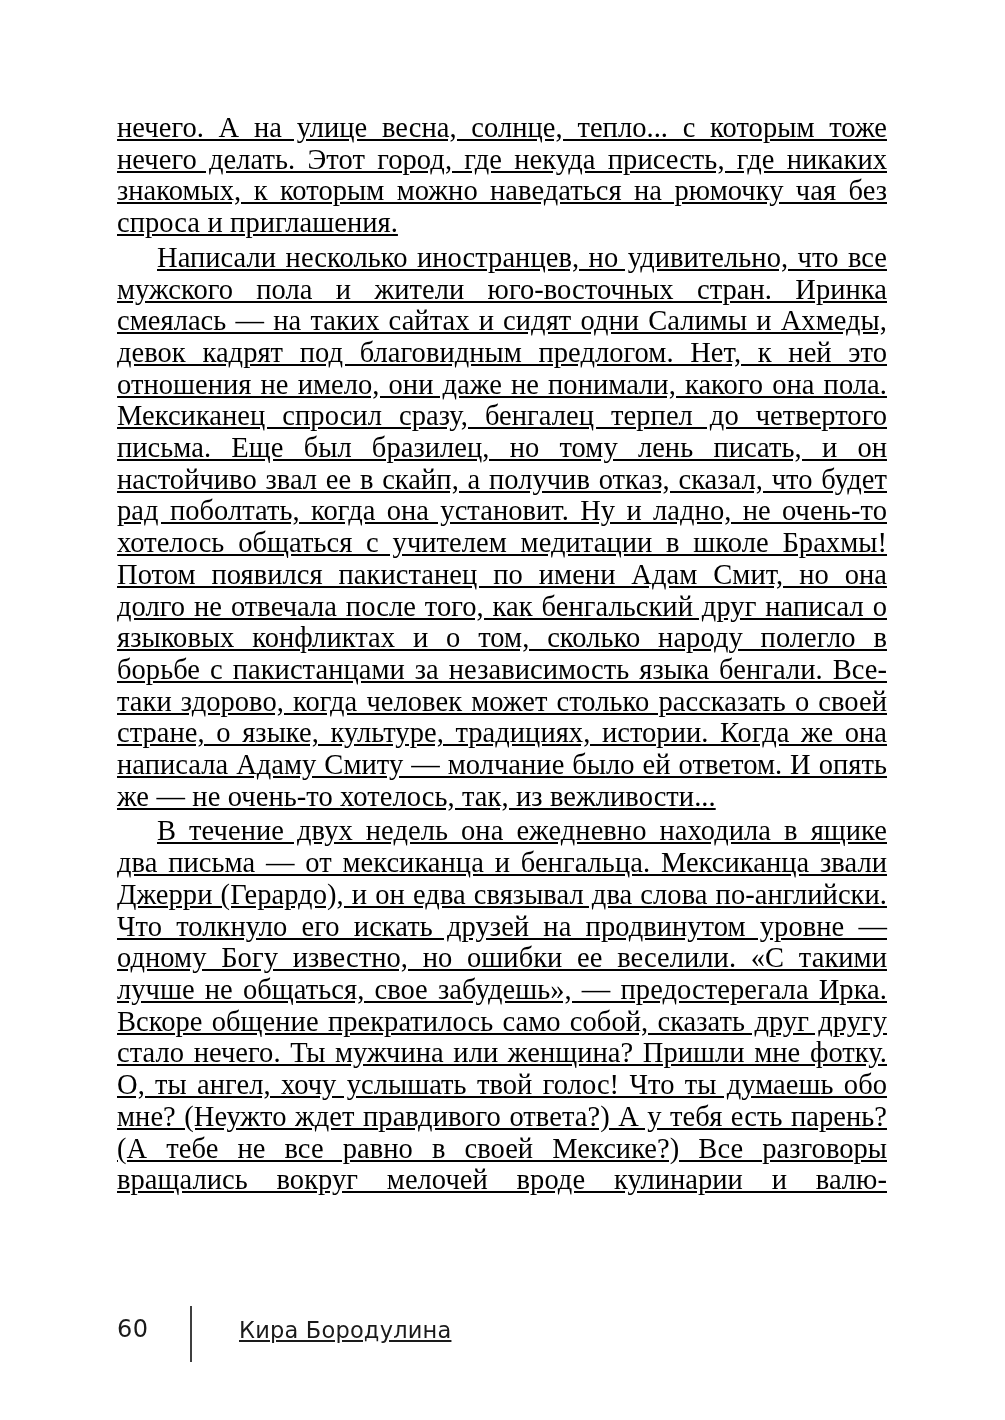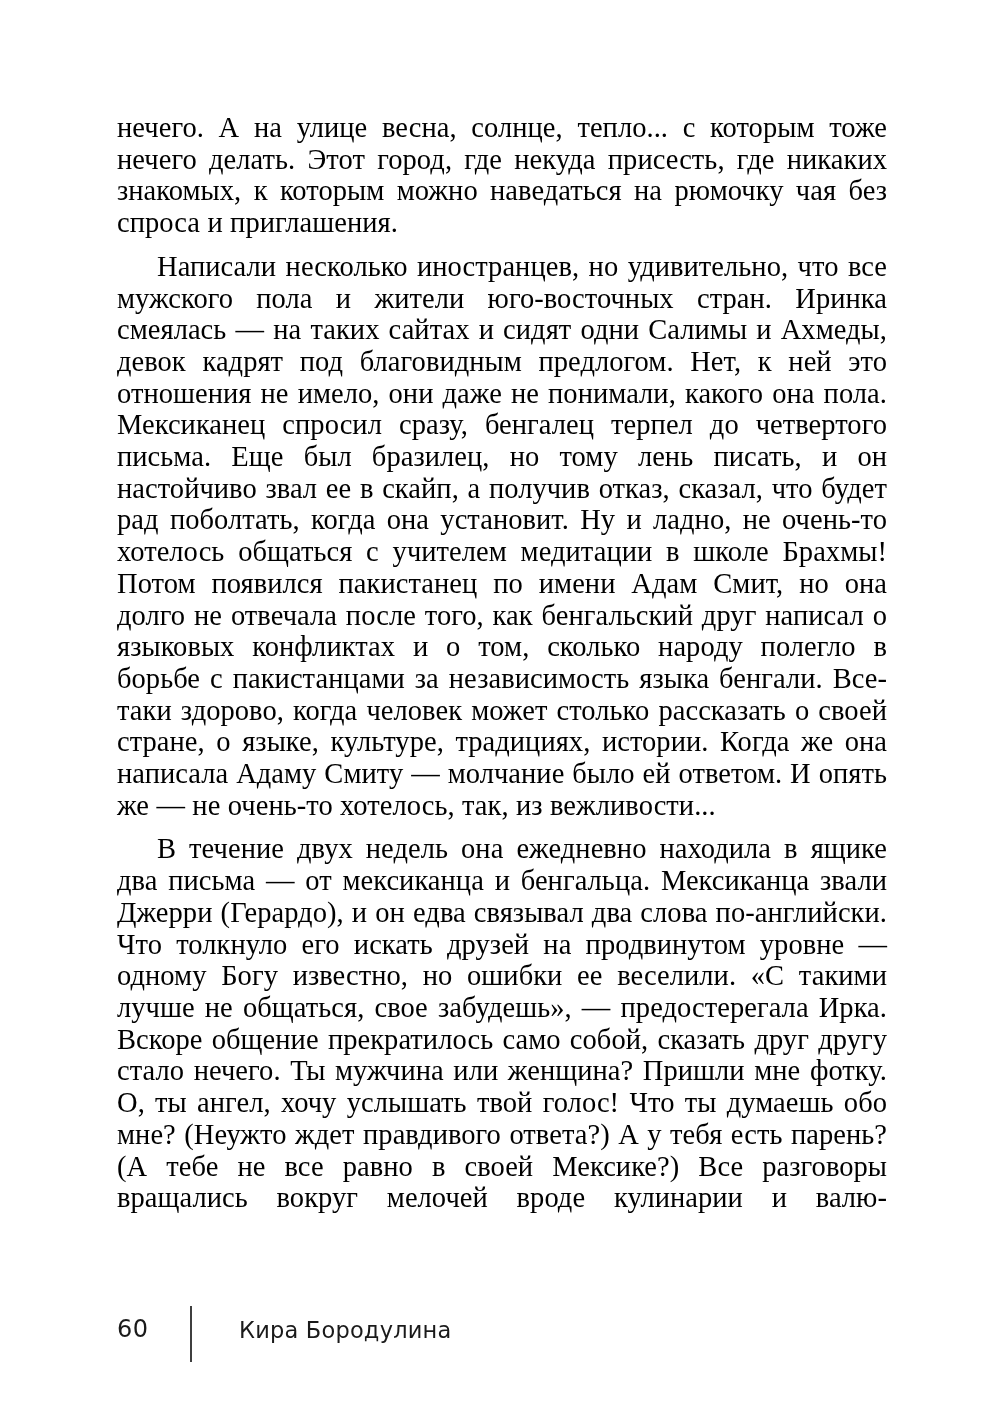--- a/index.html
+++ b/index.html
@@ -30,24 +30,25 @@
     font-family: "Liberation Serif", "DejaVu Serif", serif;
     font-size: 28.5px;
     line-height: 31.7px;
     color: #000000;
     text-align: justify;
     text-justify: inter-word;
     -webkit-hyphens: none;
     hyphens: none;
     letter-spacing: 0.05px;
     word-spacing: 0.2px;
+    text-decoration: underline;
   }
 
   .para + .para {
-    margin-top: 12px;
+    margin-top: 3px;
   }
 
   .para.indent {
     text-indent: 40px;
   }
 
   
   .para.force-justify {
     text-align-last: justify;
   }
@@ -84,20 +85,21 @@
   .footer-author {
     position: absolute;
     left: 239px;
     top: 16px;
     font-family: "DejaVu Sans", "Liberation Sans", sans-serif;
     font-size: 22.5px;
     line-height: 28px;
     color: #1a1a1a;
     letter-spacing: 0.2px;
     white-space: nowrap;
+    text-decoration: underline;
   }
 </style>
 </head>
 <body>
 
 <div class="page">
 
   <div class="text-block">
     <p class="para">нечего. А на улице весна, солнце, тепло... с которым тоже нечего делать. Этот город, где некуда присесть, где никаких знакомых, к которым можно наведаться на рюмочку чая без спроса и приглашения.</p>
 

